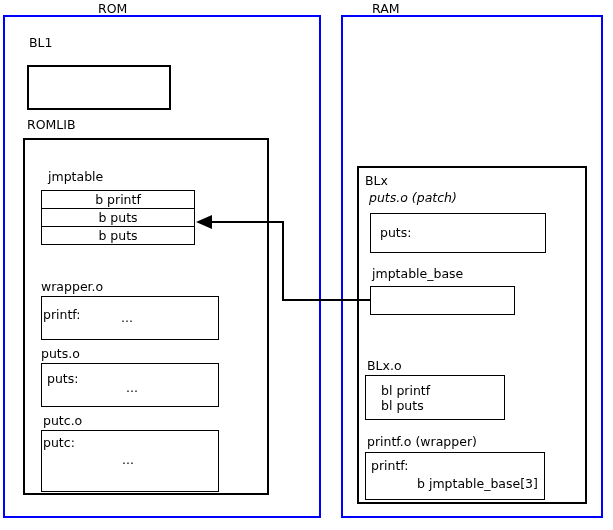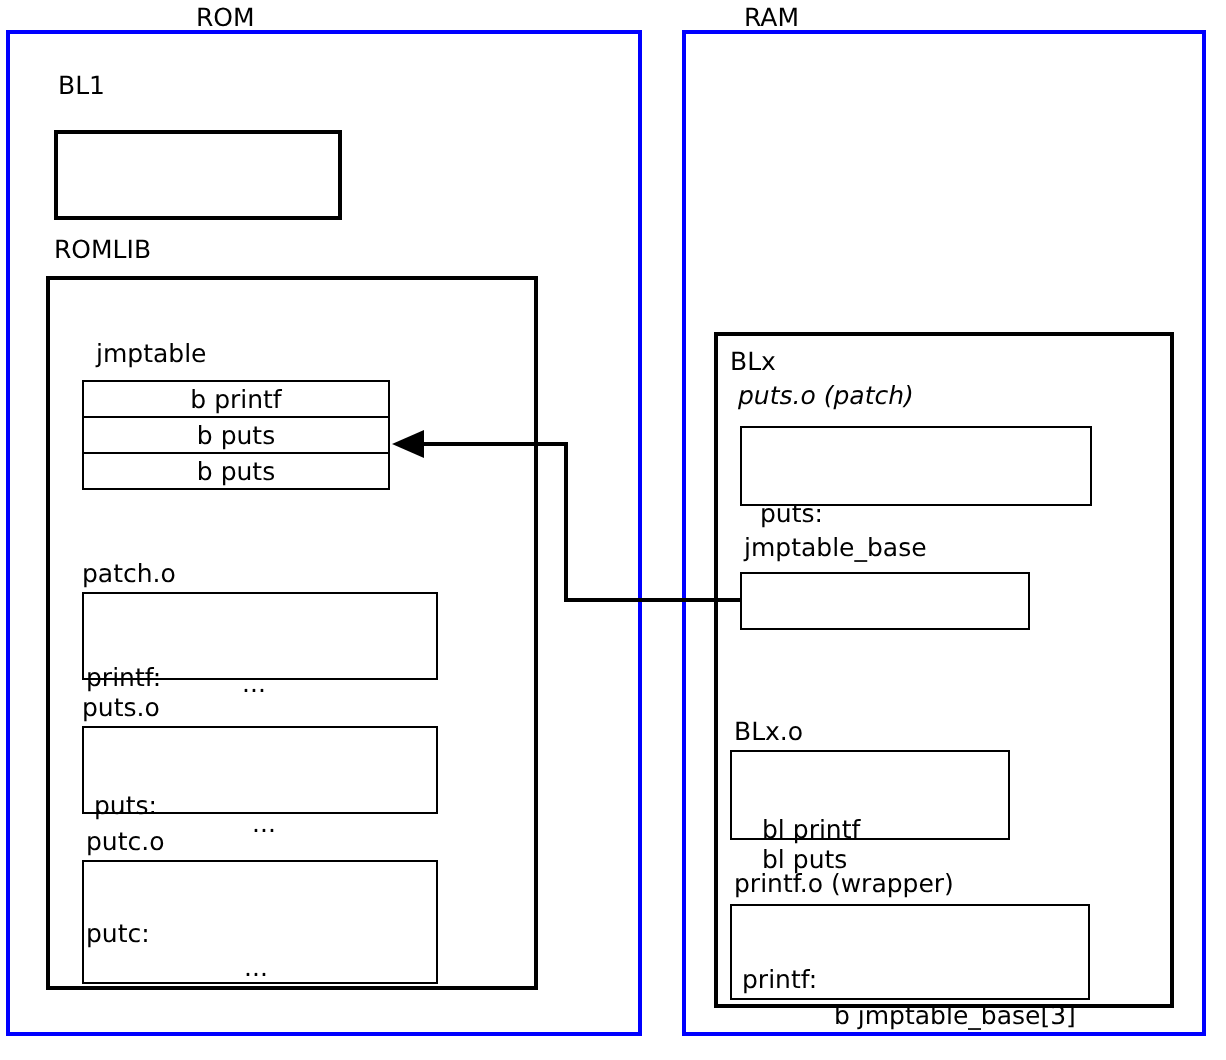--- a/index.html
+++ b/index.html
@@ -4,21 +4,21 @@
 <style>
   html,body{margin:0;padding:0;background:#ffffff;}
   body{width:613px;height:530px;position:relative;
        font-family:"DejaVu Sans","Liberation Sans",sans-serif;
        color:#000;overflow:hidden;}
   #stage{position:absolute;left:0;top:0;width:613px;height:530px;}
   .lbl{position:absolute;font-size:12.5px;line-height:13px;white-space:nowrap;}
   .region{position:absolute;border:2px solid #0000ff;background:transparent;box-sizing:border-box;}
   .box{position:absolute;border:2px solid #000;background:#fff;box-sizing:border-box;}
   .box.thin{border-width:1.5px;}
-  .boxtext{position:absolute;font-size:12.5px;line-height:14px;white-space:pre;margin-top:24px;}
+  .boxtext{position:absolute;font-size:12.5px;line-height:14px;white-space:pre;}
   .tbl{position:absolute;box-sizing:border-box;}
   .tbl .row{position:absolute;border:1.5px solid #000;background:#fff;box-sizing:border-box;
             display:flex;align-items:center;justify-content:center;font-size:12.5px;}
   svg.wires{position:absolute;left:0;top:0;width:613px;height:530px;overflow:visible;}
 </style>
 </head>
 <body>
 
 <div id="stage">
 
@@ -34,21 +34,21 @@
   <div class="box" style="left:23px;top:138px;width:246px;height:357px;"></div>
 
   <div class="lbl" style="left:48px;top:170px;">jmptable</div>
 
   <div class="tbl" style="left:41px;top:190px;width:154px;height:56px;">
     <div class="row" style="left:0;top:18px;width:154px;height:19px;">b puts</div>
     <div class="row" style="left:0;top:0px;width:154px;height:19px;">b printf</div>
     <div class="row" style="left:0;top:36px;width:154px;height:19px;">b puts</div>
   </div>
 
-  <div class="lbl" style="left:41px;top:280px;">patch.o</div>
+  <div class="lbl" style="left:41px;top:280px;">wrapper.o</div>
   <div class="box thin" style="left:41px;top:296px;width:178px;height:44px;">
     <span class="boxtext" style="left:1px;top:11px;">printf:</span>
     <span class="boxtext" style="left:79px;top:14px;">...</span>
   </div>
 
   <div class="lbl" style="left:41px;top:347px;">puts.o</div>
   <div class="box thin" style="left:41px;top:363px;width:178px;height:44px;">
     <span class="boxtext" style="left:5px;top:8px;">puts:</span>
     <span class="boxtext" style="left:84px;top:17px;">...</span>
   </div>

